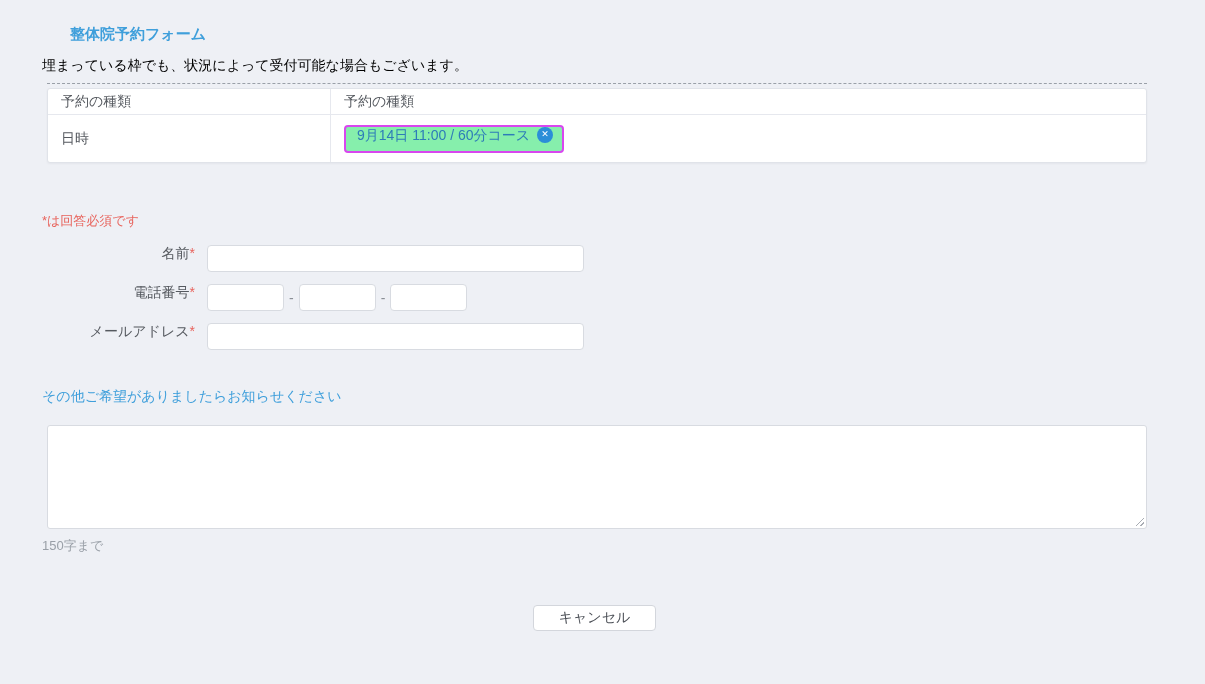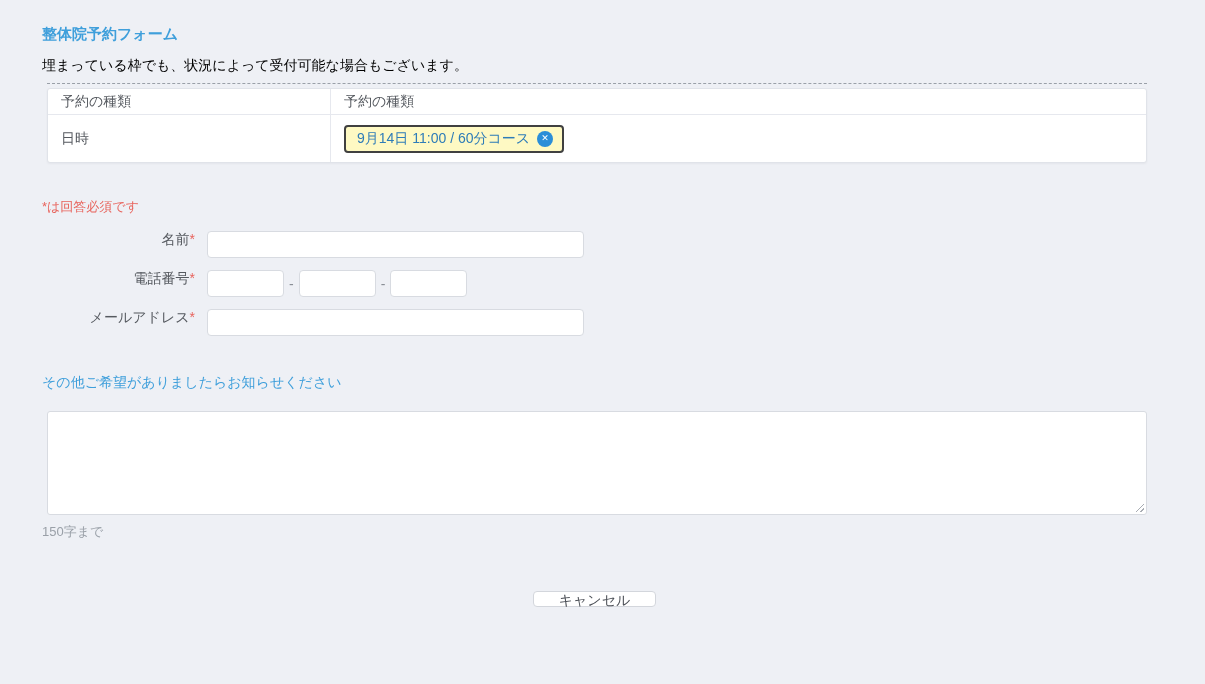--- a/index.html
+++ b/index.html
@@ -11,20 +11,21 @@
     color: #4b4f56;
     overflow: hidden;
   }
   .page { padding: 25px 58px 0 42px; }
 
   .page-title {
     font-size: 15px;
     font-weight: 700;
     color: #3f9fdb;
     margin-bottom: 11px;
+    margin-left: 28px;
   }
   .desc { line-height: 21px; color: #000000; }
 
   .dashed-sep {
     margin: 7px 0 0 5px;
     width: 1100px;
     border-top: 1px dashed #9aa0a8;
   }
 
   .summary-table {
@@ -45,25 +46,24 @@
     align-items: center;
     padding-left: 13px;
     border-right: 1px solid #e6e8ee;
     color: #55595f;
   }
   .t-value { flex: 1; padding-left: 13px; color: #55595f; }
   .t-row-1 .t-value { padding-top: 1px; }
 
   .chip {
     display: inline-flex;
-    align-items: center;
     height: 28px;
     padding: 0 9px 0 11px;
-    background: #fef9c3;
-    border: 2px solid #404040;
+    background: #86efac;
+    border: 2px solid #d946ef;
     border-radius: 4px;
     color: #2e7cb8;
     font-size: 14px;
   }
   .chip-x {
     display: inline-flex;
     align-items: center;
     justify-content: center;
     width: 16px;
     height: 16px;
@@ -71,21 +71,21 @@
     border-radius: 50%;
     background: #2b8ed8;
     color: #ffffff;
     font-size: 9px;
     font-weight: 700;
     line-height: 1;
     cursor: pointer;
   }
 
   .required-note {
-    margin-top: 35px;
+    margin-top: 49px;
     font-size: 13px;
     color: #e8635c;
   }
 
   .form-rows { margin-top: 15px; }
   .form-row { display: flex; align-items: flex-start; }
   .form-row + .form-row { margin-top: 12px; }
   .form-label {
     width: 153px;
     text-align: right;
@@ -150,21 +150,21 @@
     color: #9aa0a8;
   }
 
   .actions {
     margin-top: 50px;
     display: flex;
     justify-content: center;
     gap: 7px;
   }
   button {
-    height: 16px;
+    height: 26px;
     border-radius: 4px;
     font-family: inherit;
     font-size: 14px;
     cursor: pointer;
   }
   .btn-cancel {
     padding: 0 25px;
     background: #ffffff;
     border: 1px solid #d3d6dc;
     color: #4b4f56;

